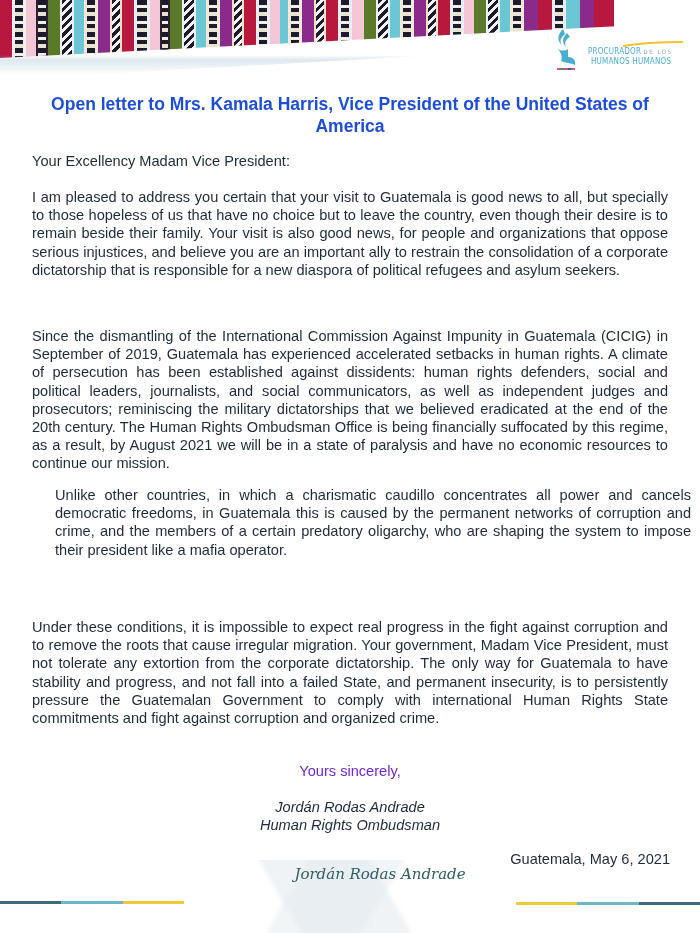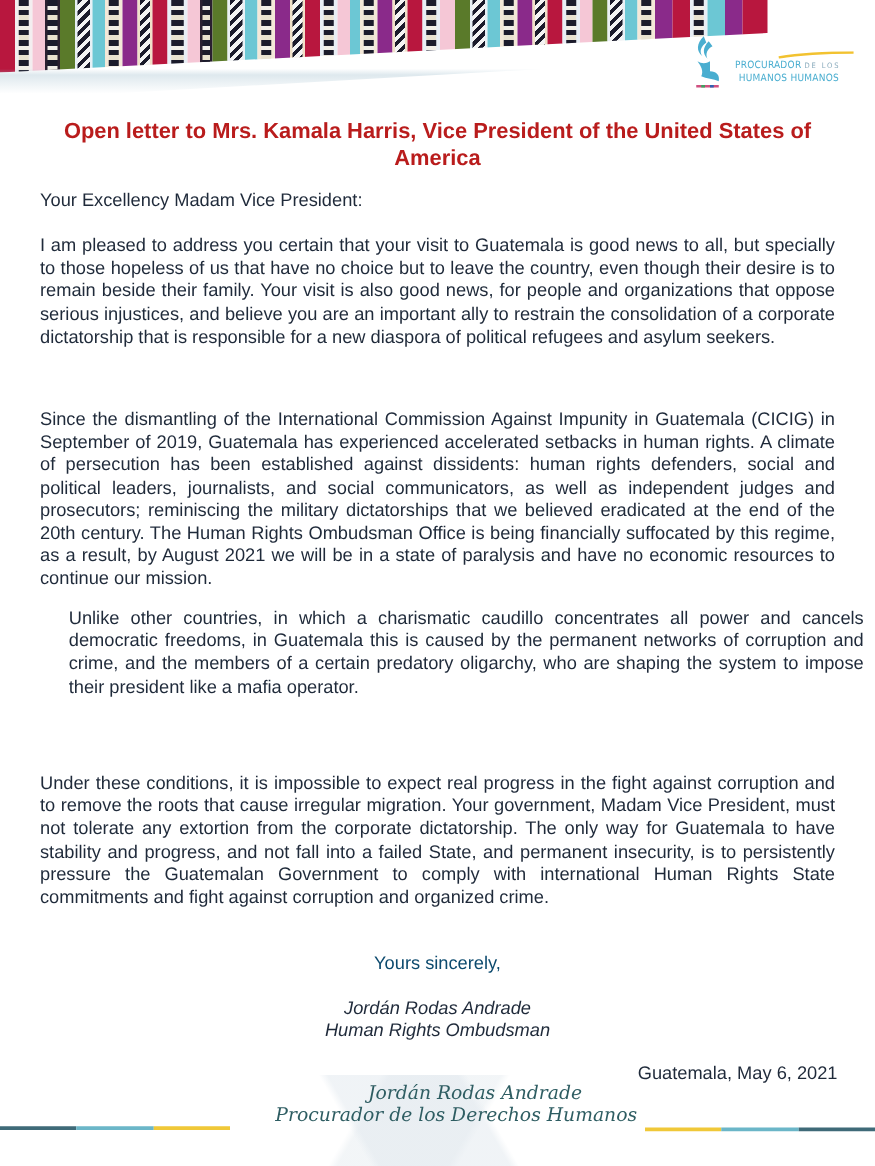--- a/index.html
+++ b/index.html
@@ -33,41 +33,41 @@
     .logo { position: absolute; left: 553px; top: 27px; width: 140px; height: 50px; }
     .logo-mark { position: absolute; left: 0; top: 0; width: 26px; height: 44px; }
     .logo-text { position: absolute; left: 35px; top: 20px; font-family: "DejaVu Sans Condensed", "DejaVu Sans", sans-serif; font-size: 8px; line-height: 10px; color: #4aaed0; letter-spacing: 0.2px; }
     .logo-text .small { font-size: 6px; color: #8ab; letter-spacing: 1.5px; }
     .logo-swoosh { position: absolute; left: 68px; top: 14px; width: 62px; height: 6px; }
 
     
     .title {
       position: absolute; left: 40px; top: 93px; width: 620px;
       text-align: center; font-family: "Liberation Sans", sans-serif; font-weight: bold;
-      font-size: 17.5px; line-height: 22px; color: #b91c1c;
+      font-size: 17.5px; line-height: 22px; color: #1d4ed8;
     }
 
     .salutation {
       position: absolute; left: 32px; top: 153px;
       font-family: "Liberation Sans", sans-serif; font-size: 14.6px; color: #1f2a3a;
     }
 
     .body-text {
       position: absolute; left: 32px; width: 636px;
       font-family: "Liberation Sans", sans-serif; font-size: 14.6px; line-height: 18.2px;
       text-align: justify; color: #1f2a3a;
     }
     .p1 { top: 188px; }
     .p2 { top: 327px; }
     .p3 { top: 486px; margin-left: 23px; }
     .p4 { top: 618px; }
 
     .closing {
       position: absolute; left: 0; width: 700px; top: 763px; text-align: center;
-      font-family: "Liberation Sans", sans-serif; font-size: 14.6px; color: #0c4a6e;
+      font-family: "Liberation Sans", sans-serif; font-size: 14.6px; color: #6d28d9;
     }
     .sig-name, .sig-title {
       position: absolute; left: 0; width: 700px; text-align: center;
       font-family: "Liberation Sans", sans-serif; font-style: italic; font-size: 14.6px; color: #1f2a3a;
     }
     .sig-name { top: 799px; }
     .sig-title { top: 817px; }
 
     .place-date {
       position: absolute; right: 30px; top: 851px;
@@ -193,14 +193,13 @@
     <div class="seg" style="flex: 1 1 0%; background: rgb(240, 200, 56);"></div>
   </div>
 <div class="line-right" id="line-right">
     <div class="seg" style="flex: 1 1 0%; background: rgb(240, 200, 56);"></div>
     <div class="seg" style="flex: 1 1 0%; background: rgb(107, 182, 200);"></div>
     <div class="seg" style="flex: 1 1 0%; background: rgb(63, 106, 120);"></div>
   </div>
 
 <div class="footer-sign">
   <div class="n">Jordán Rodas Andrade</div>
-  <div class="t">Procurador de los Derechos Humanos</div>
 </div>
 
 </body></html>

